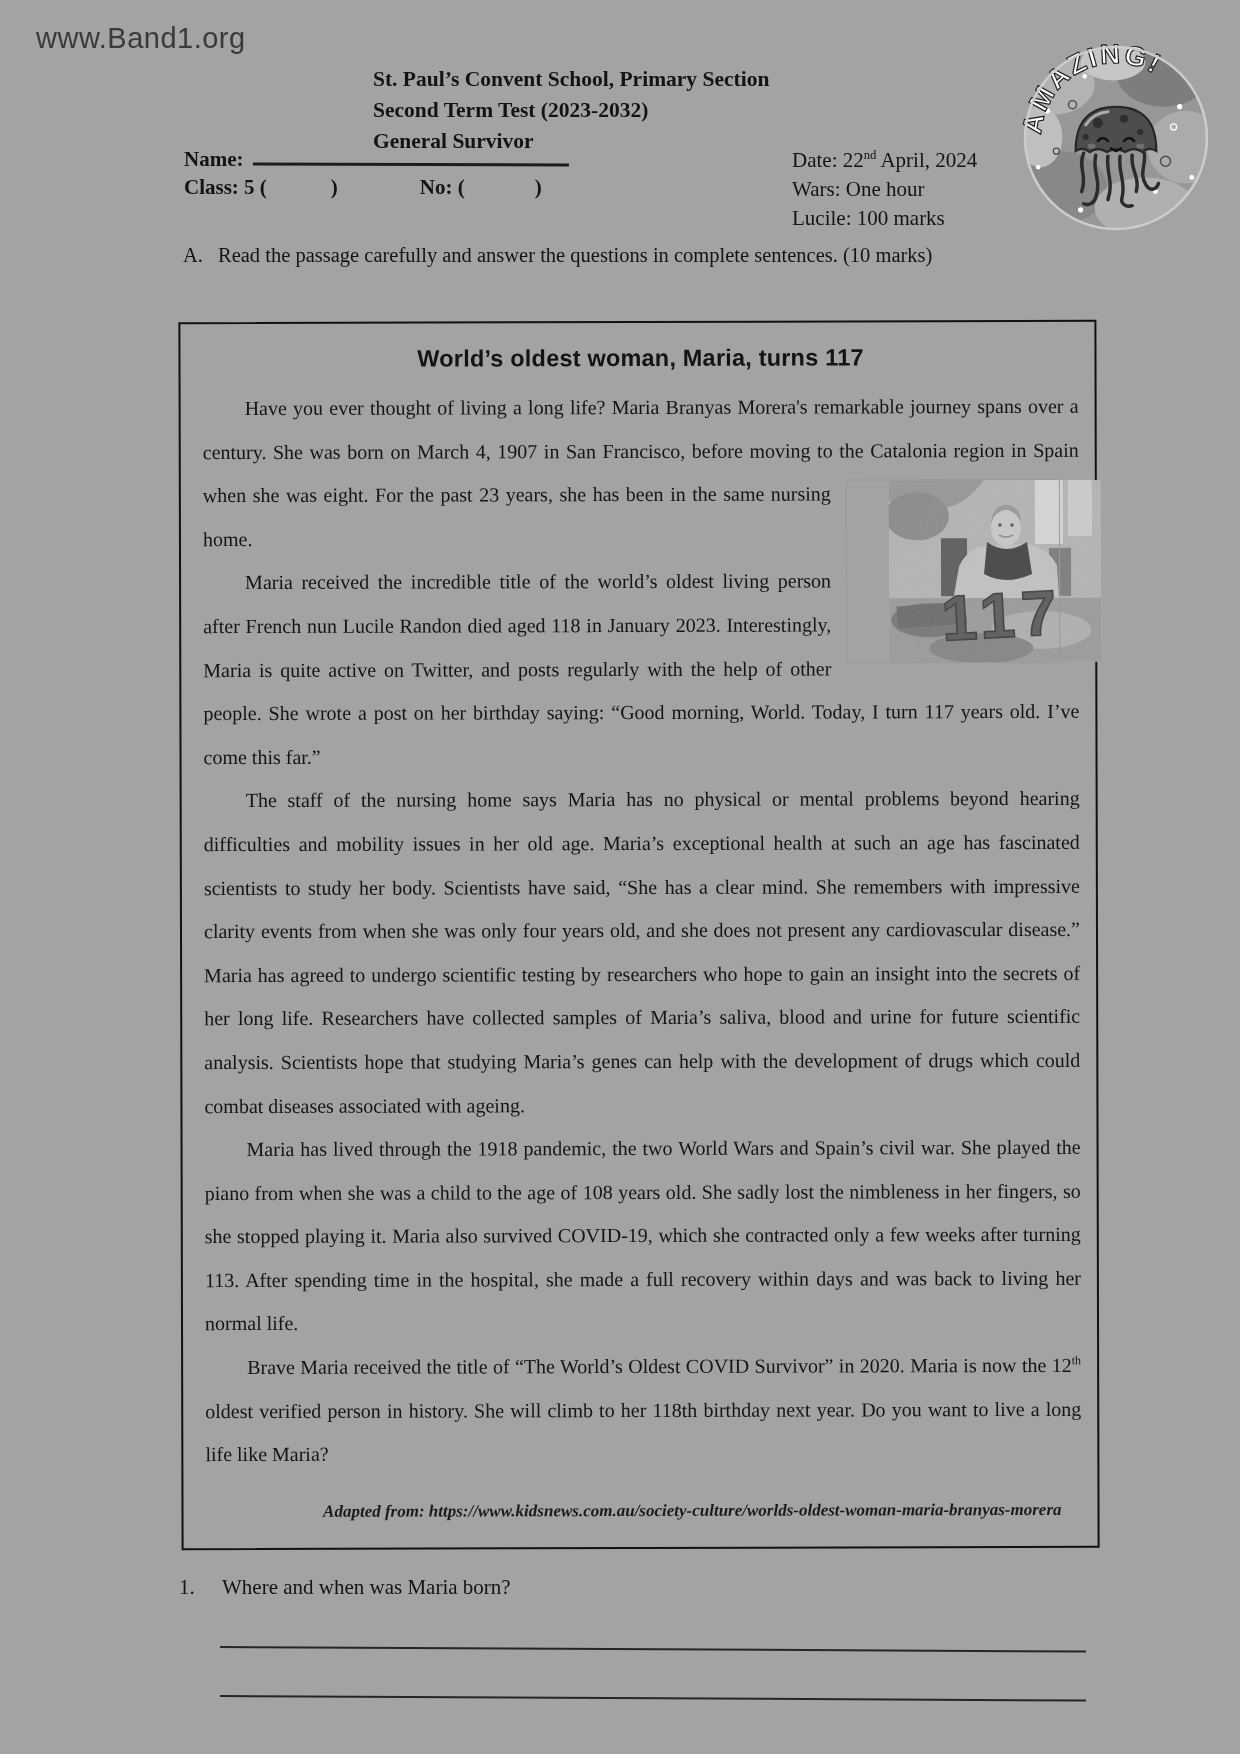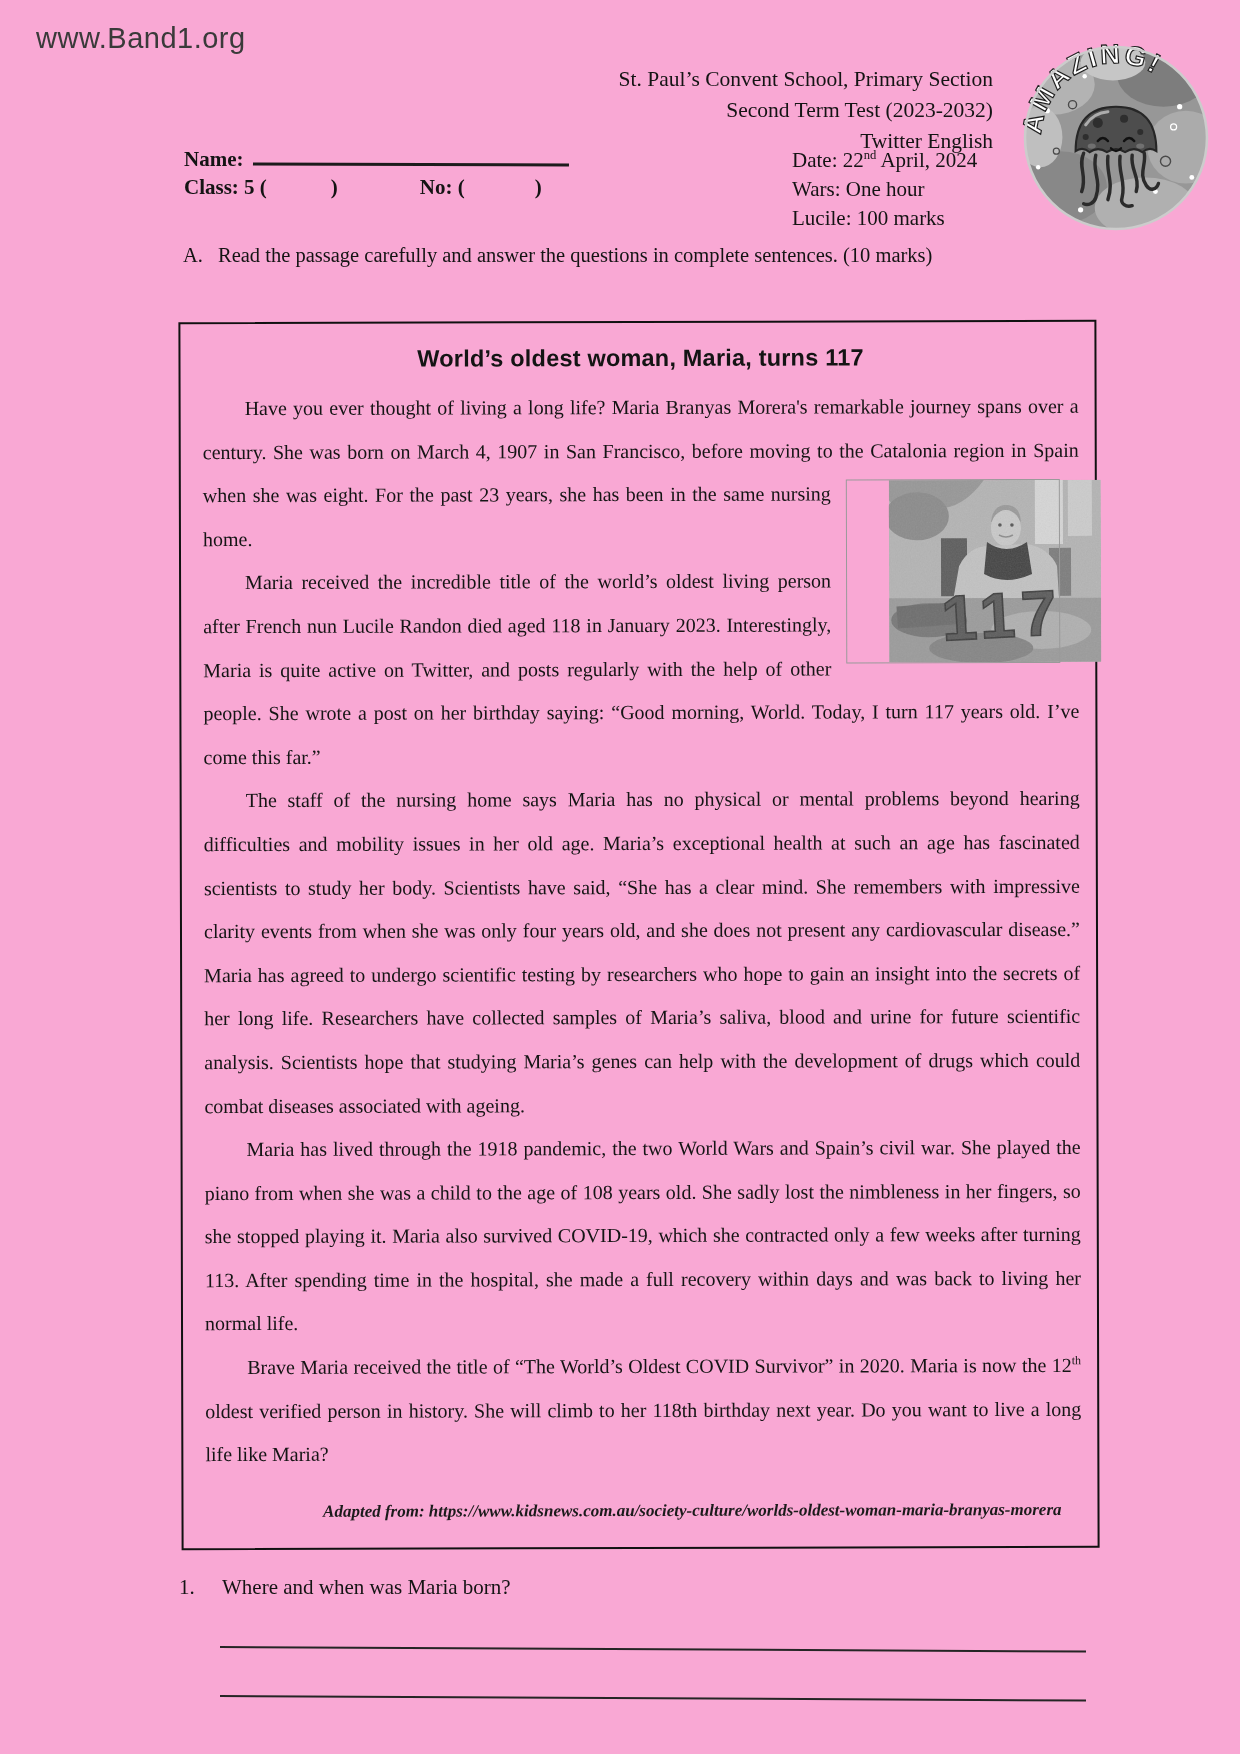--- a/index.html
+++ b/index.html
@@ -1,28 +1,28 @@
 <!DOCTYPE html>
 <html><head>
 <meta charset="utf-8">
 <style>
   html,body{margin:0;padding:0;background:#e9e9e9;}
   .page{
     position:relative;width:1240px;height:1754px;margin:0 auto;
-    background:#f9a8d4;overflow:hidden;
+    background:#a3a3a3;overflow:hidden;
     font-family:"Liberation Serif","DejaVu Serif",serif;color:#141414;
   }
   .watermark{
     position:absolute;left:36px;top:22px;
     font-family:"Liberation Sans","DejaVu Sans",sans-serif;
     font-size:29px;color:#3a3a3a;letter-spacing:0.5px;
   }
   .header{
-    position:absolute;left:373px;top:64px;width:620px;text-align:right;
-    font-weight:normal;font-size:21.5px;line-height:31px;
+    position:absolute;left:373px;top:64px;width:620px;text-align:left;
+    font-weight:bold;font-size:21.5px;line-height:31px;
   }
   .student-block{position:absolute;left:184px;top:146px;font-weight:bold;font-size:21px;}
   .student-row{height:29px;white-space:nowrap;}
   .name-line{
     display:inline-block;width:316px;height:17px;margin-left:10px;
     border-bottom:3px solid #1c1c1c;transform:rotate(0.15deg);
   }
   .paren-gap{display:inline-block;}
   .gap-class{width:64px;}
   .gap-between{width:82px;display:inline-block;}
@@ -66,21 +66,21 @@
 </head>
 <body>
 
 <div class="page">
 
   <div class="watermark">www.Band1.org</div>
 
   <div class="header">
     <div>St. Paul’s Convent School, Primary Section</div>
     <div>Second Term Test (2023-2032)</div>
-    <div>Twitter English</div>
+    <div>General Survivor</div>
   </div>
 
   <div class="badge">
     <svg width="188" height="188" viewBox="0 0 186 186">
       <defs>
         <clipPath id="bclip">
             <circle cx="93" cy="93" r="90"></circle>
           </clipPath>
         <path id="arc" d="M 22.6 115.9 A 74 74 0 1 1 163.4 115.9" fill="none"></path>
       </defs>

